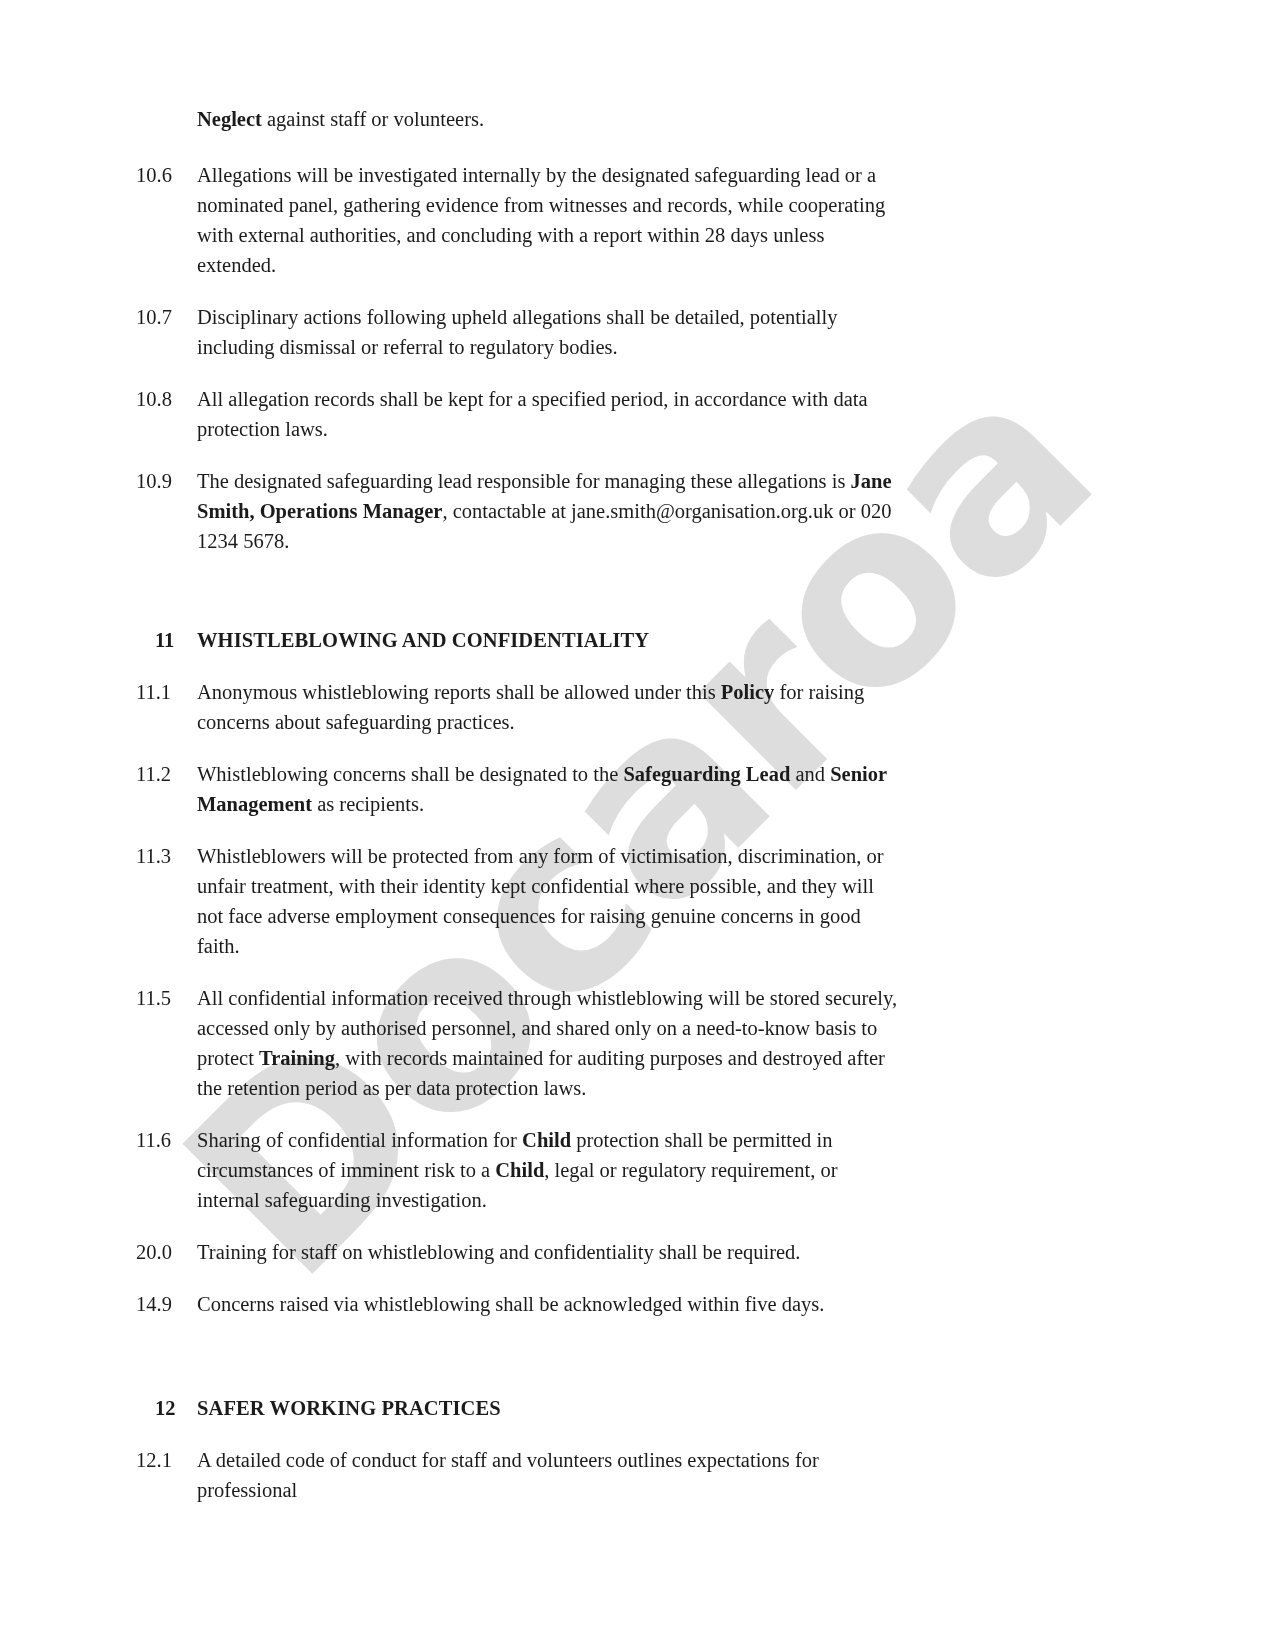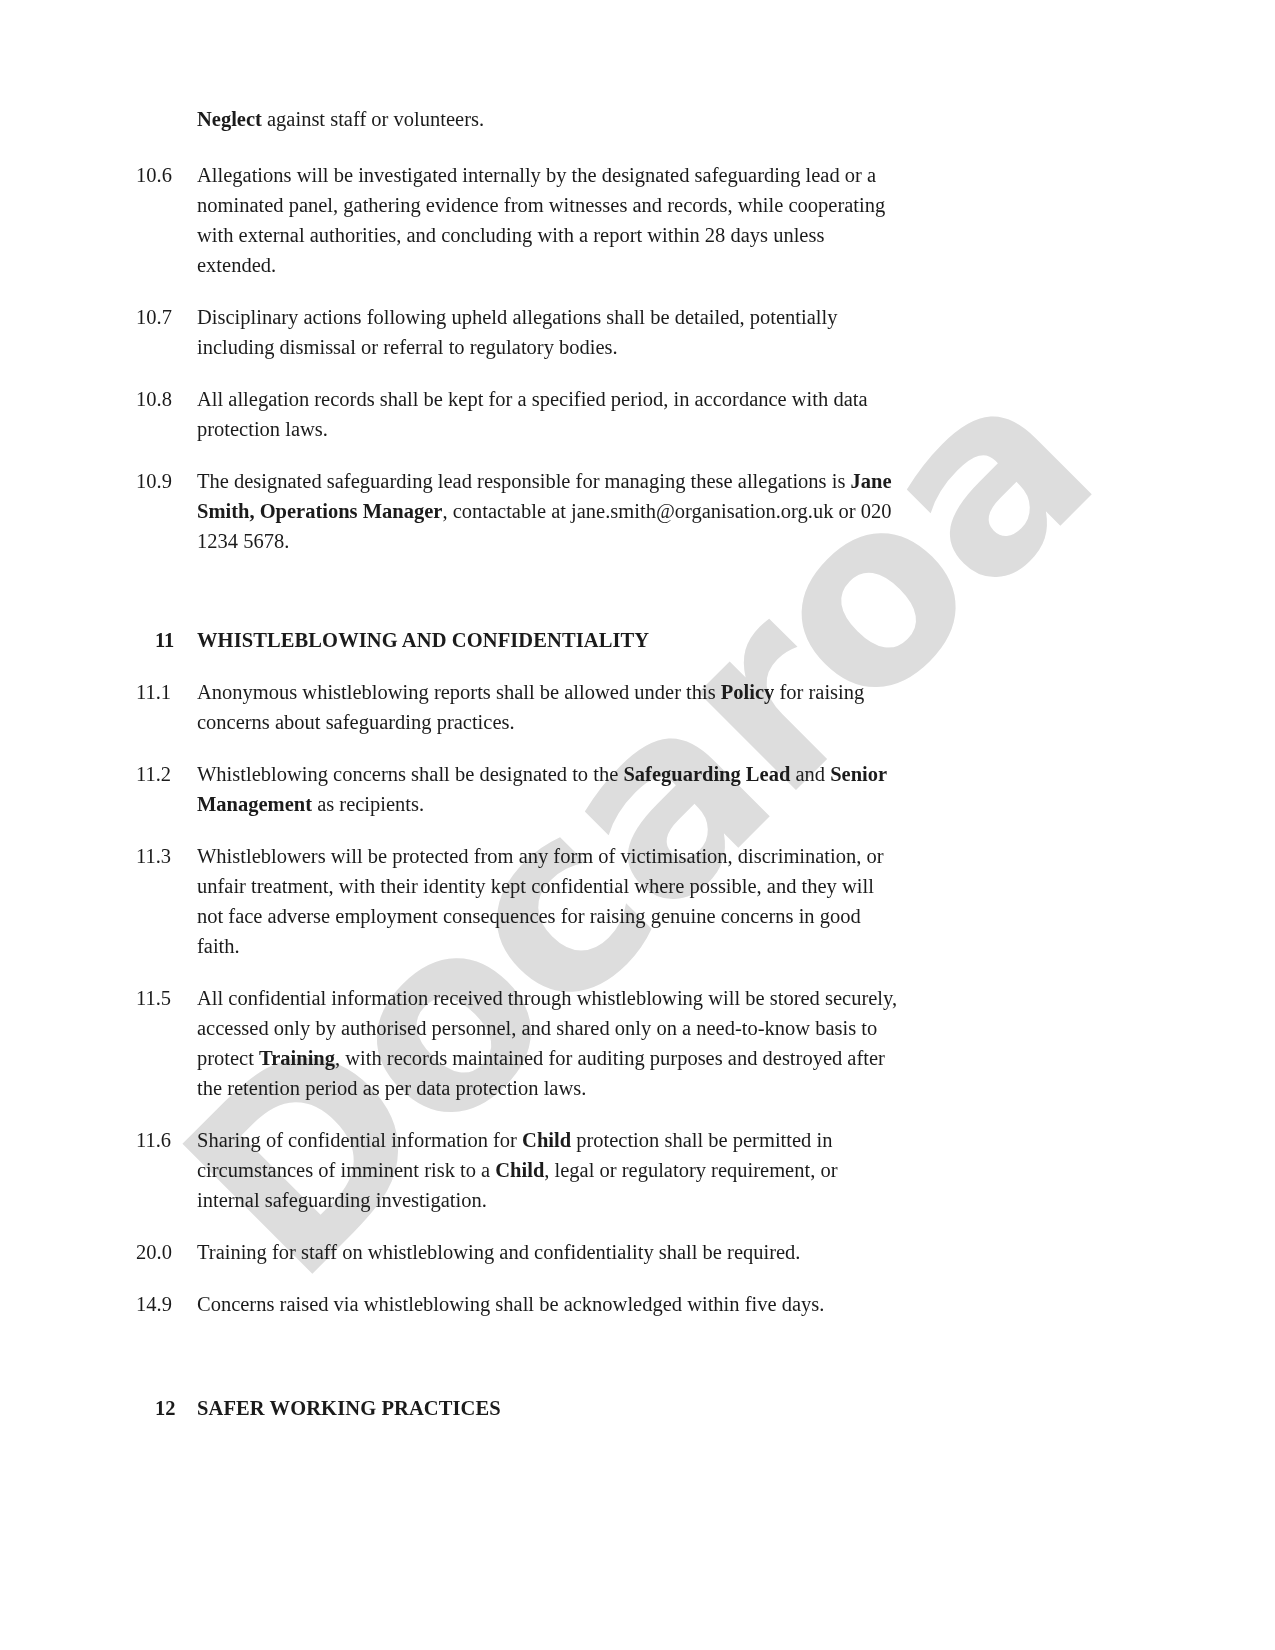--- a/index.html
+++ b/index.html
@@ -168,15 +168,19 @@
       </div>
       <div class="clause">
         <div class="clause-num">14.9</div>
         <div class="clause-body"><span>Concerns raised via whistleblowing shall be acknowledged within five days.</span></div>
       </div>
       <div class="spacer-before-heading-2"></div>
       <div class="section-heading">
         <div class="sec-num">12</div>
         <div class="sec-title">SAFER WORKING PRACTICES</div>
       </div>
+      <div class="clause">
+        <div class="clause-num">12.1</div>
+        <div class="clause-body"><span>A detailed code of conduct for staff and volunteers outlines expectations for professional</span></div>
+      </div>
     </div>
 
 </div>
 
 </body></html>

